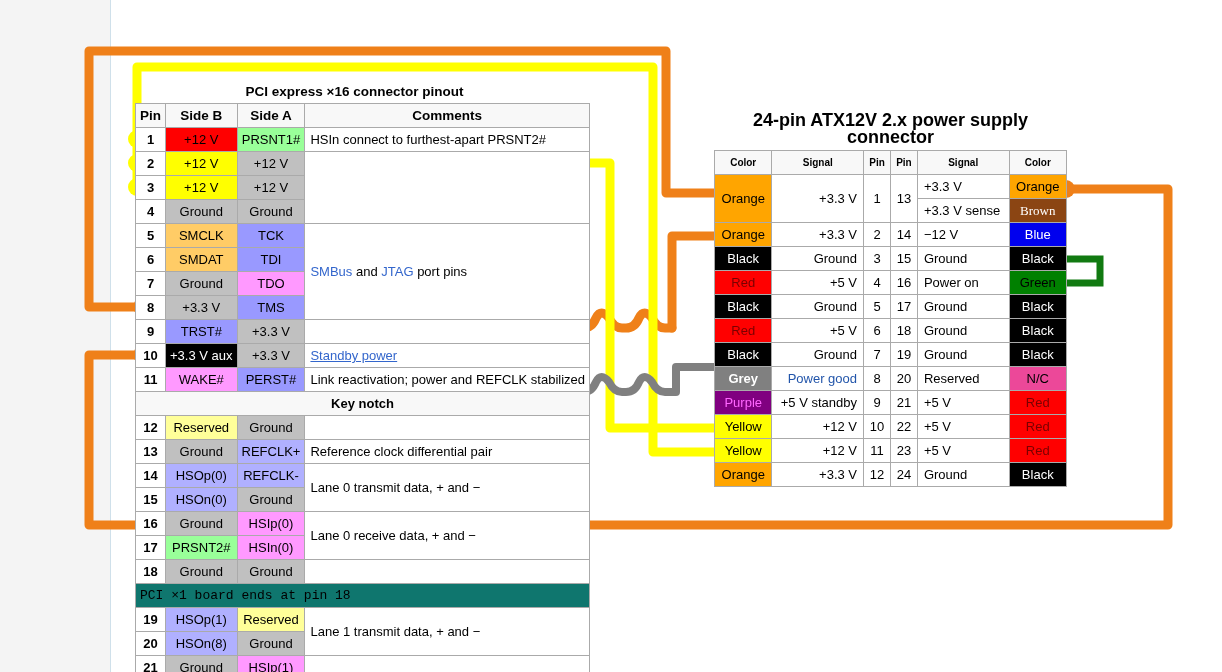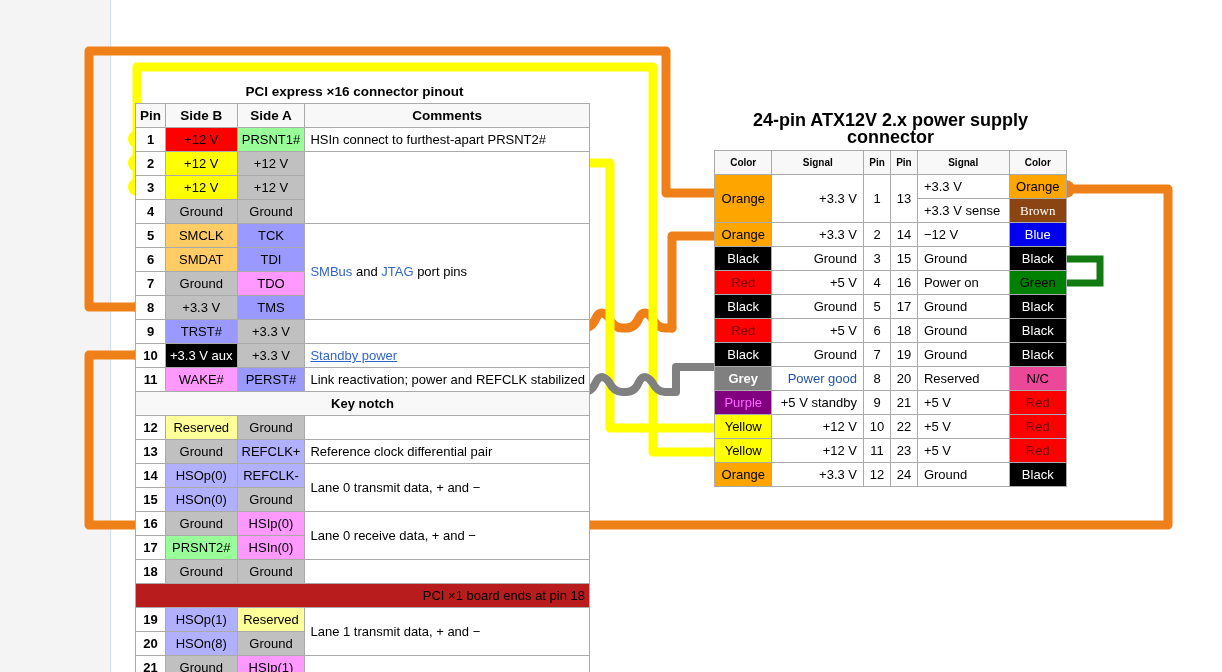--- a/index.html
+++ b/index.html
@@ -32,21 +32,21 @@
   table.tbl{border-collapse:collapse;width:100%;font-size:13px;}
   table.tbl td,table.tbl th{
     border:1px solid #aaa;padding:0 4px;height:23px;line-height:23px;
     white-space:nowrap;overflow:hidden;
   }
   #pcie th{background:#f8f8f8;font-weight:bold;text-align:center;font-size:13.5px;}
   #pcie td.pin{width:24px;text-align:center;font-weight:bold;background:#fff;}
   #pcie td.sb,#pcie td.sa{width:72px;text-align:center;}
   #pcie td.cm{text-align:left;background:#fff;padding-left:5px;}
   #pcie td.span{text-align:center;font-weight:bold;background:#f8f8f8;}
-  #pcie td.spanplain{text-align:right;background:#b91c1c;font-weight:normal;}
+  #pcie td.spanplain{text-align:left;background:#0f766e;font-weight:normal;font-family:Liberation Mono, monospace;}
 
   
   #atx-wrap{position:absolute;left:714px;top:112px;width:353px;}
   #atx-title{
     text-align:center;font-size:18px;font-weight:bold;color:#000;line-height:17px;
     padding-bottom:4px;
   }
   #atx th{background:#f8f8f8;font-weight:bold;text-align:center;font-size:10px;}
   #atx td.col{width:57px;text-align:center;}
   #atx td.sigL{width:88px;text-align:right;padding-right:6px;background:#fff;}

